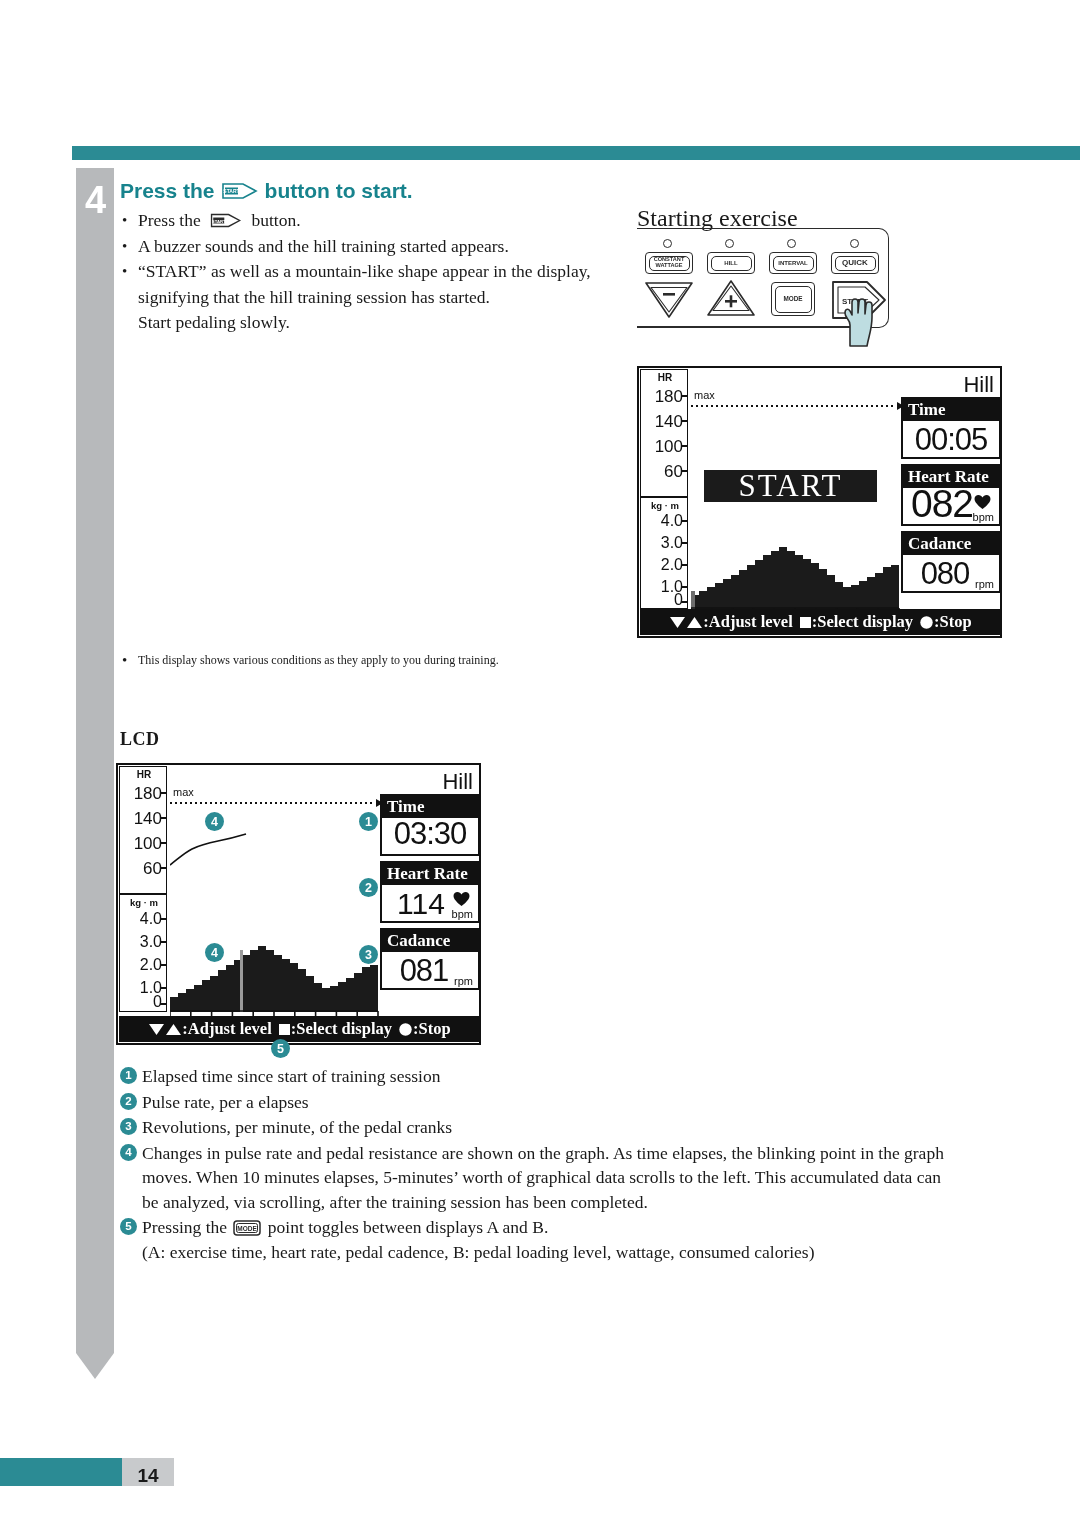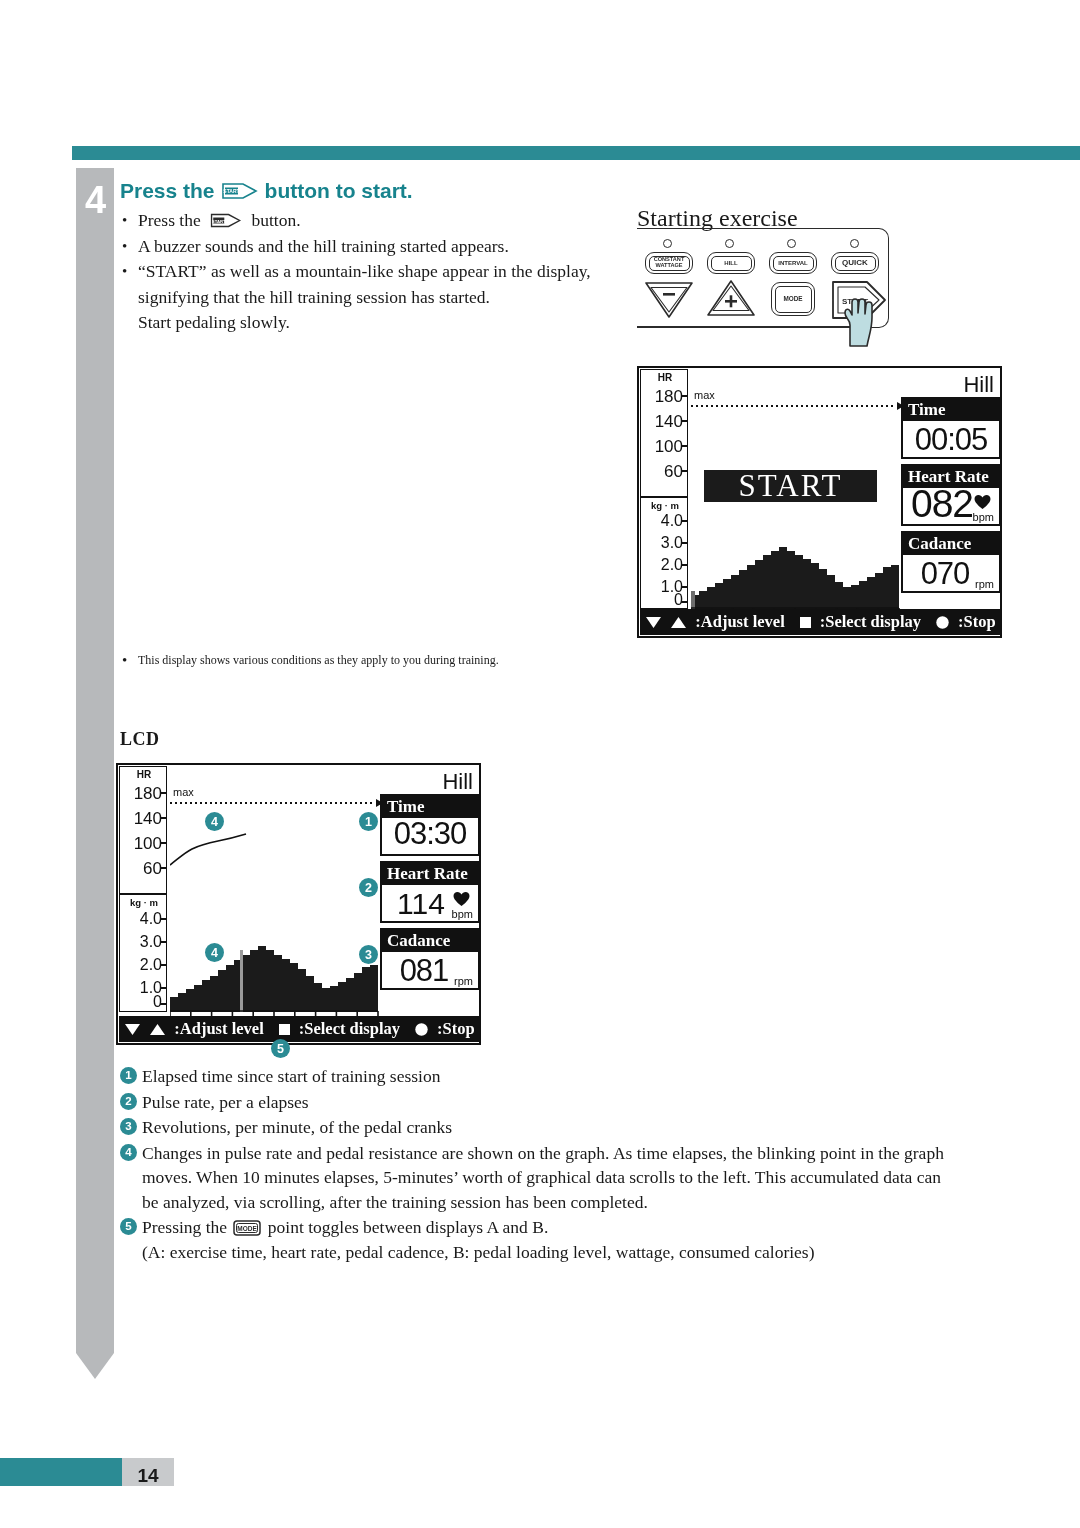--- a/index.html
+++ b/index.html
@@ -42,36 +42,36 @@
   .lcd-label{position:absolute;left:120px;top:729px;font-family:"Liberation Serif",serif;
      font-weight:bold;font-size:18px;letter-spacing:.5px;}
 
   
   .panel-cap{position:absolute;left:637px;top:205px;font-size:24px;}
   .panel-box{position:absolute;left:637px;top:228px;width:252px;height:100px;}
   .panel-box .frame{position:absolute;inset:0;border-top:1.6px solid #2b2b2b;border-right:1.6px solid #2b2b2b;
       border-bottom:1.6px solid #2b2b2b;border-radius:0 10px 10px 0;}
   .panel-base{position:absolute;left:637px;top:326px;width:230px;height:2px;background:#2b2b2b;}
   .led{position:absolute;width:7px;height:7px;border:1.3px solid #2b2b2b;border-radius:50%;background:#fff;}
-  .pbtn{position:absolute;border:1.6px solid #2b2b2b;border-radius:9px;background:#fff;
+  .pbtn{position:absolute;border:1.6px solid #2b2b2b;border-radius:4px;background:#fff;
      font-family:"Liberation Sans",sans-serif;font-weight:bold;text-align:center;color:#2b2b2b;
      display:flex;align-items:center;justify-content:center;line-height:1.02;}
   .pbtn .inner{position:absolute;inset:2.5px;border:1.1px solid #2b2b2b;border-radius:5px;pointer-events:none;}
   .tri{position:absolute;}
   .hand{position:absolute;left:836px;top:295px;width:44px;height:48px;}
 
   
   .lcd{position:absolute;background:#fff;border:2px solid #111;box-sizing:border-box;}
   .axis-box{position:absolute;border:1.5px solid #111;box-sizing:border-box;background:#fff;}
   .tick-lbl{position:absolute;font-family:"Liberation Sans",sans-serif;color:#111;text-align:right;}
   .unit-lbl{position:absolute;font-family:"Liberation Sans",sans-serif;color:#111;text-align:center;}
   .hilltag{position:absolute;font-family:"Liberation Sans",sans-serif;color:#111;}
   .maxword{position:absolute;font-family:"Liberation Sans",sans-serif;color:#111;}
   .statusbar{position:absolute;background:#111;color:#fff;font-family:"Liberation Serif",serif;
-     font-weight:bold;display:flex;align-items:center;justify-content:center;gap:8px;}
+     font-weight:bold;display:flex;align-items:center;justify-content:center;gap:0;}
   .metric{position:absolute;border:2px solid #111;box-sizing:border-box;background:#fff;}
   .metric .mtitle{background:#111;color:#fff;font-family:"Liberation Serif",serif;font-weight:bold;
      padding-left:5px;box-sizing:border-box;display:flex;align-items:center;}
   .metric .mval{position:relative;display:flex;align-items:center;justify-content:center;
      font-family:"Liberation Sans",sans-serif;color:#111;}
   .metric .munit{position:absolute;font-family:"Liberation Sans",sans-serif;color:#111;}
   .startbanner{position:absolute;background:#1b1b1b;color:#fff;display:flex;align-items:center;
      justify-content:center;font-family:"Liberation Serif",serif;letter-spacing:2px;}
   .xlabels{position:absolute;font-family:"Liberation Sans",sans-serif;color:#111;}
 
@@ -296,21 +296,21 @@
       <div class="mval" style="height:31px;font-size:39px;letter-spacing:-1px;padding-right:18px;">082</div>
       <svg style="position:absolute;right:8px;top:28px;" width="17" height="16">
         <path d="M8.5 15 C8.5 15 0.5 9.6 0.5 5.1 C0.5 2.4 2.5 1 4.4 1 C6.2 1 7.7 2.2 8.5 3.6
                  C9.3 2.2 10.8 1 12.6 1 C14.5 1 16.5 2.4 16.5 5.1 C16.5 9.6 8.5 15 8.5 15 Z" fill="#111"></path>
       </svg>
       <div class="munit" style="right:5px;bottom:1px;font-size:11px;">bpm</div>
     </div>
 
     <div class="metric" style="left:262px;top:163px;width:100px;height:62px;">
       <div class="mtitle" style="height:22px;font-size:17px;">Cadance</div>
-      <div class="mval" style="height:38px;font-size:31px;letter-spacing:-1px;padding-right:12px;">070</div>
+      <div class="mval" style="height:38px;font-size:31px;letter-spacing:-1px;padding-right:12px;">080</div>
       <div class="munit" style="right:5px;bottom:1px;font-size:11px;">rpm</div>
     </div>
 
     <div class="statusbar" style="left:1px;bottom:1px;width:361px;height:26px;font-size:16.5px;">
       <svg width="17" height="13">
           <path d="M1 1 H16 L8.5 12 Z" fill="#fff"></path>
         </svg>
       <svg width="17" height="13">
           <path d="M8.5 1 L16 12 H1 Z" fill="#fff"></path>
         </svg>

